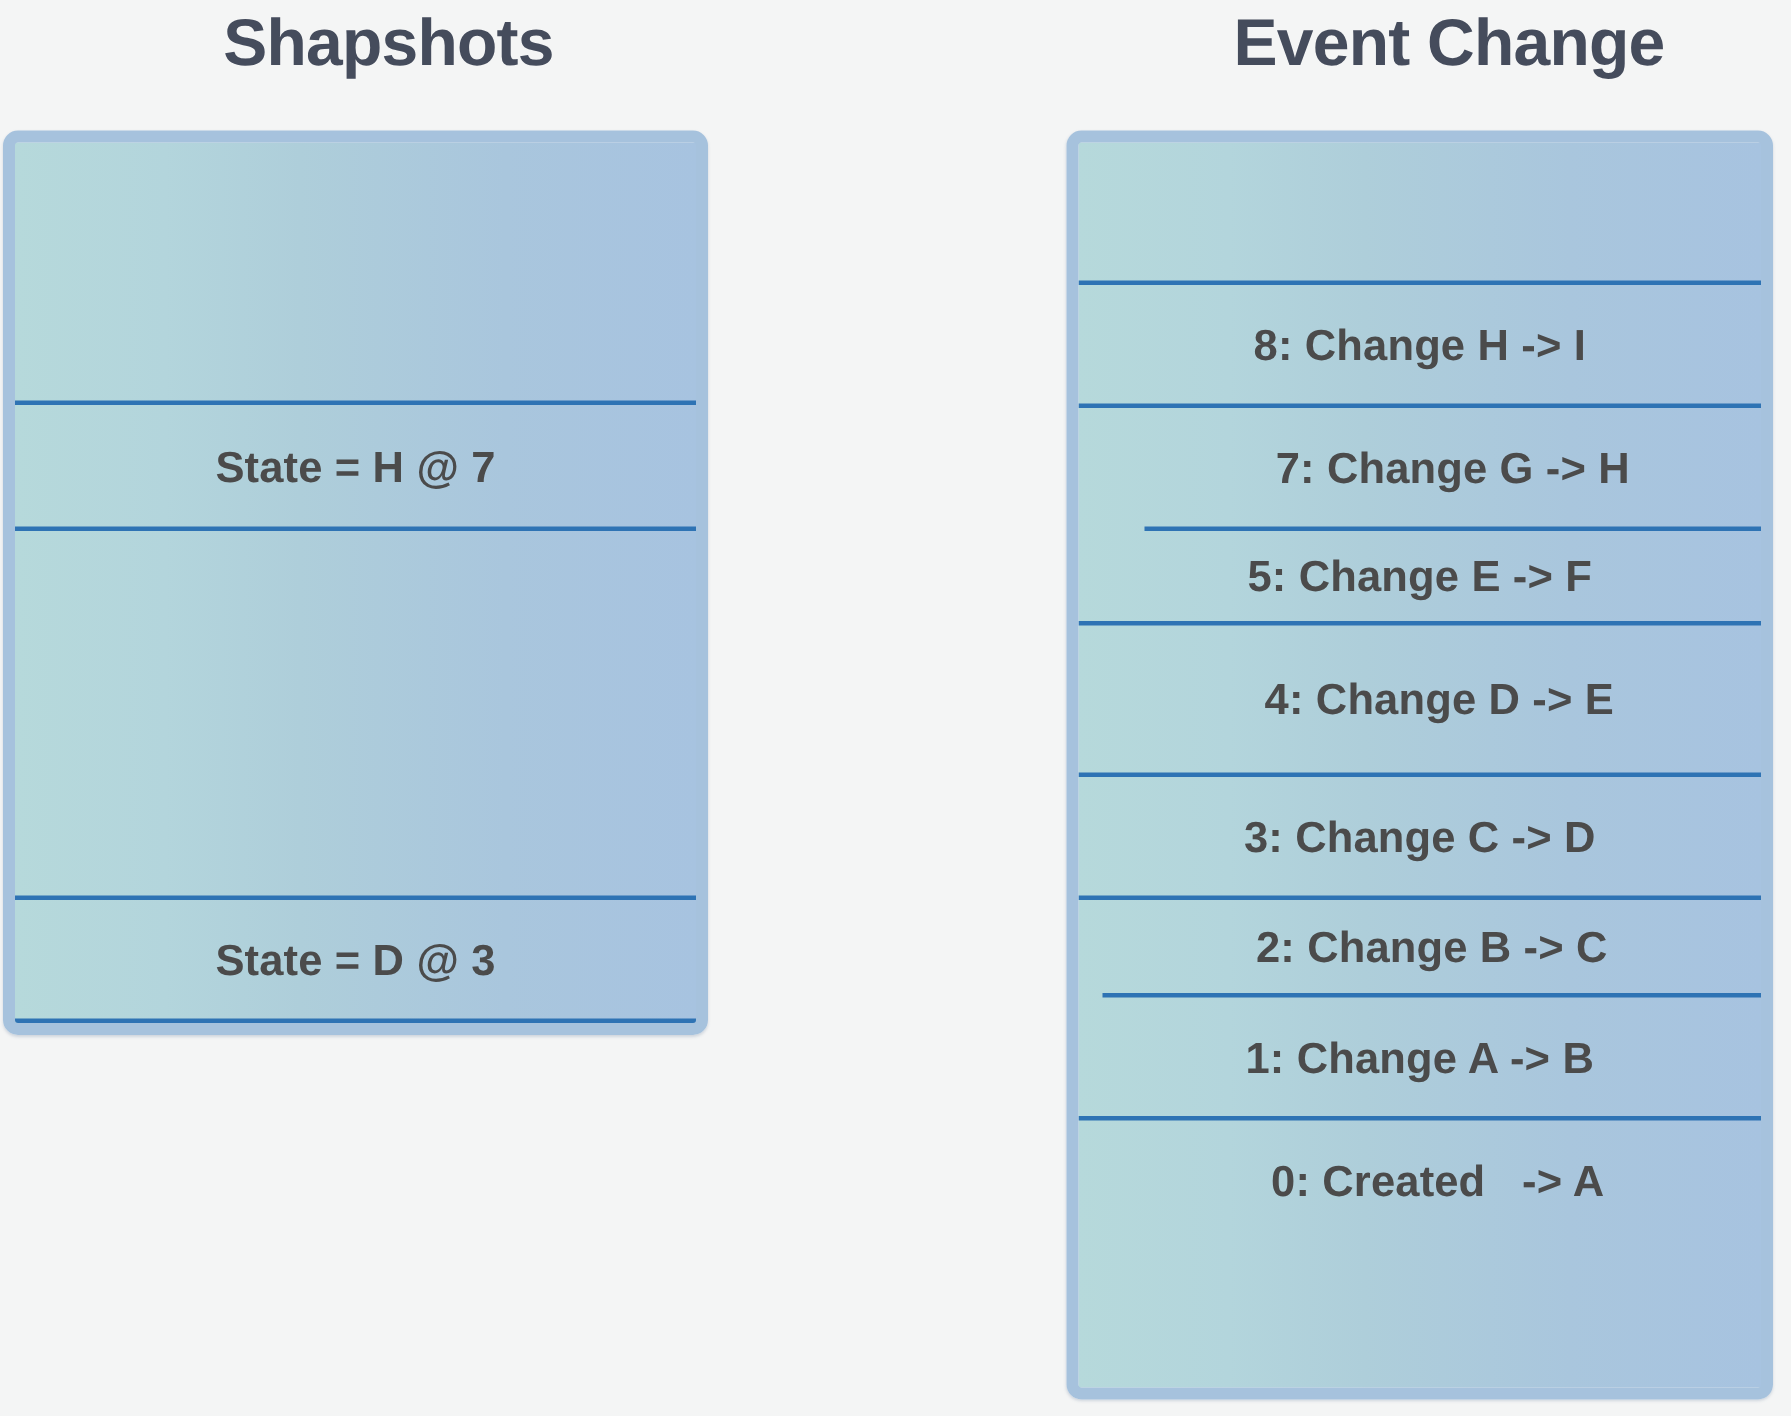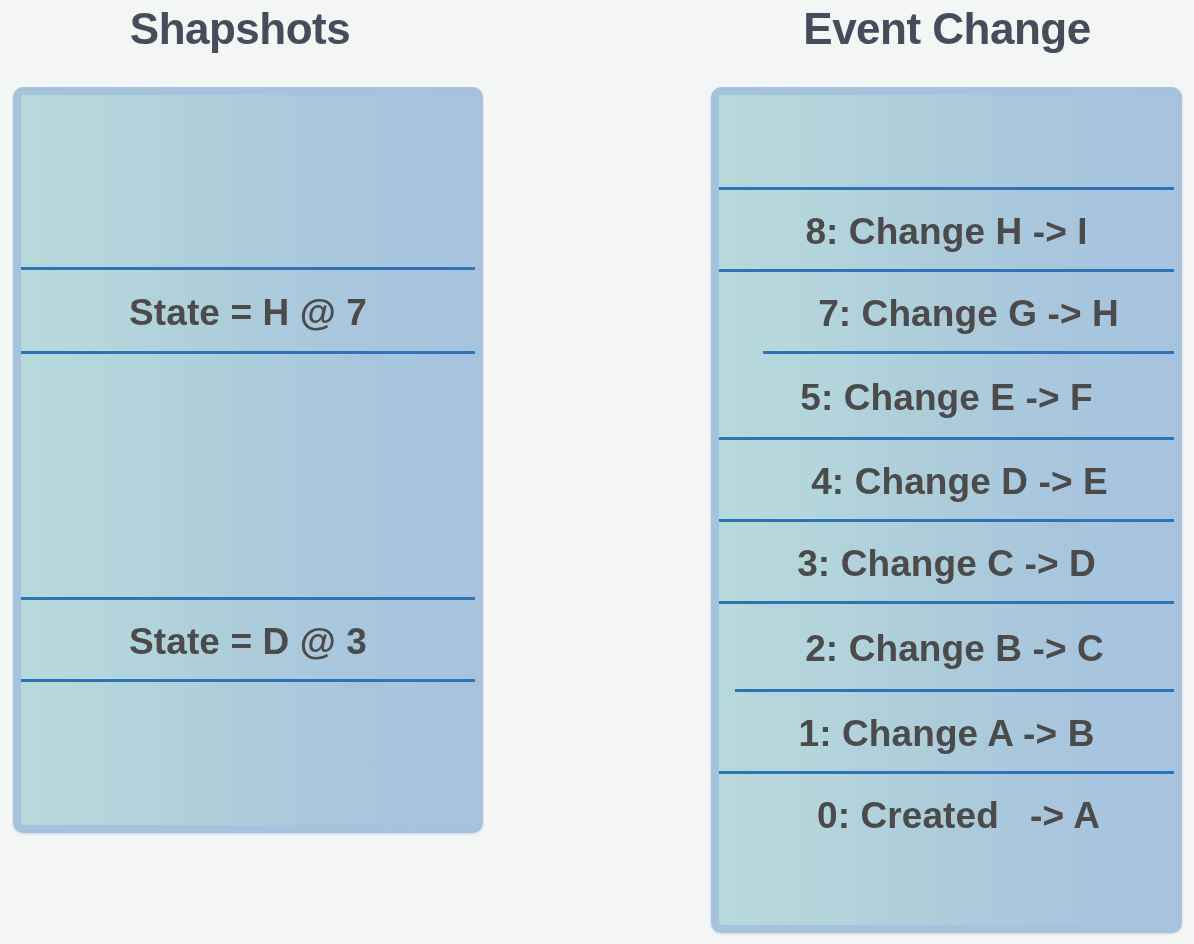--- a/index.html
+++ b/index.html
@@ -22,54 +22,55 @@
   
   .col-title {
     position: absolute;
     font-size: 44px;
     font-weight: bold;
     color: #454c5c;
     letter-spacing: -0.5px;
     text-align: center;
     line-height: 1;
     white-space: nowrap;
+    margin-left: 19px;
   }
   #title-snapshots { left: 0px;   top: 7px;  width: 480px; }
   #title-eventstore{ left: 712px; top: 7px;  width: 470px; }
 
   
   .panel {
     position: absolute;
     box-sizing: border-box;
     border: 8px solid #a6c2dd;
     border-radius: 10px;
     background-image: linear-gradient(to right, #b6d9db 0%, #b3d5dc 22%, #aeceda 42%, #a9c6dd 72%, #a7c3e0 100%);
     overflow: hidden;
     box-shadow: 0 1px 2px rgba(120,140,165,0.30);
   }
-  #panel-snapshots  { left: 13px;   top: 87px; width: 470px;  height: 746px; }
+  #panel-snapshots  { left: 2px;   top: 87px; width: 470px;  height: 603px; }
   #panel-eventstore { left: 711px; top: 87px; width: 471px;  height: 846px; }
 
   .rows {
     position: relative;
     width: 100%;
     height: 100%;
     display: flex;
     flex-direction: column;
   }
 
   .row {
     position: relative;
     flex: 0 0 auto;
     display: flex;
     align-items: center;
     justify-content: center;
     box-sizing: border-box;
     color: #4b4b4b;
-    font-size: 37px;
+    font-size: 29px;
     font-weight: bold;
     letter-spacing: 0.1px;
     white-space: pre;
   }
   .row.sep-bottom::after {
     content: "";
     position: absolute;
     left: 0;
     right: 0;
     bottom: 0;
@@ -98,22 +99,22 @@
       </div>
   </div>
 
   <div class="col-title" id="title-eventstore">Event Change</div>
 
   <div class="panel" id="panel-eventstore">
     <div class="rows" id="rows-eventstore">
         <div class="row sep-bottom" style="height: 95px;"><span class="label"></span></div>
         <div class="row sep-bottom" style="height: 82px;"><span class="label">8: Change H -&gt; I</span></div>
         <div class="row sep-bottom" style="height: 82px; margin-left: 44px;"><span class="label">7: Change G -&gt; H</span></div>
-        <div class="row sep-bottom" style="height: 86px;"><span class="label">5: Change E -&gt; F</span></div>
-        <div class="row sep-bottom" style="height: 82px; padding-left: 26px;"><span class="label">4: Change D -&gt; E</span></div>
+        <div class="row sep-bottom" style="height: 63px;"><span class="label">5: Change E -&gt; F</span></div>
+        <div class="row sep-bottom" style="height: 101px; padding-left: 26px;"><span class="label">4: Change D -&gt; E</span></div>
         <div class="row sep-bottom" style="height: 82px;"><span class="label">3: Change C -&gt; D</span></div>
-        <div class="row sep-bottom" style="height: 88px; margin-left: 16px;"><span class="label">2: Change B -&gt; C</span></div>
+        <div class="row sep-bottom" style="height: 65px; margin-left: 16px;"><span class="label">2: Change B -&gt; C</span></div>
         <div class="row sep-bottom" style="height: 82px; text-align: center;"><span class="label">1: Change A -&gt; B</span></div>
         <div class="row" style="height: 82px; margin-left: 24px;"><span class="label">0: Created   -&gt; A</span></div>
       </div>
   </div>
 
 </div>
 
 </body></html>

